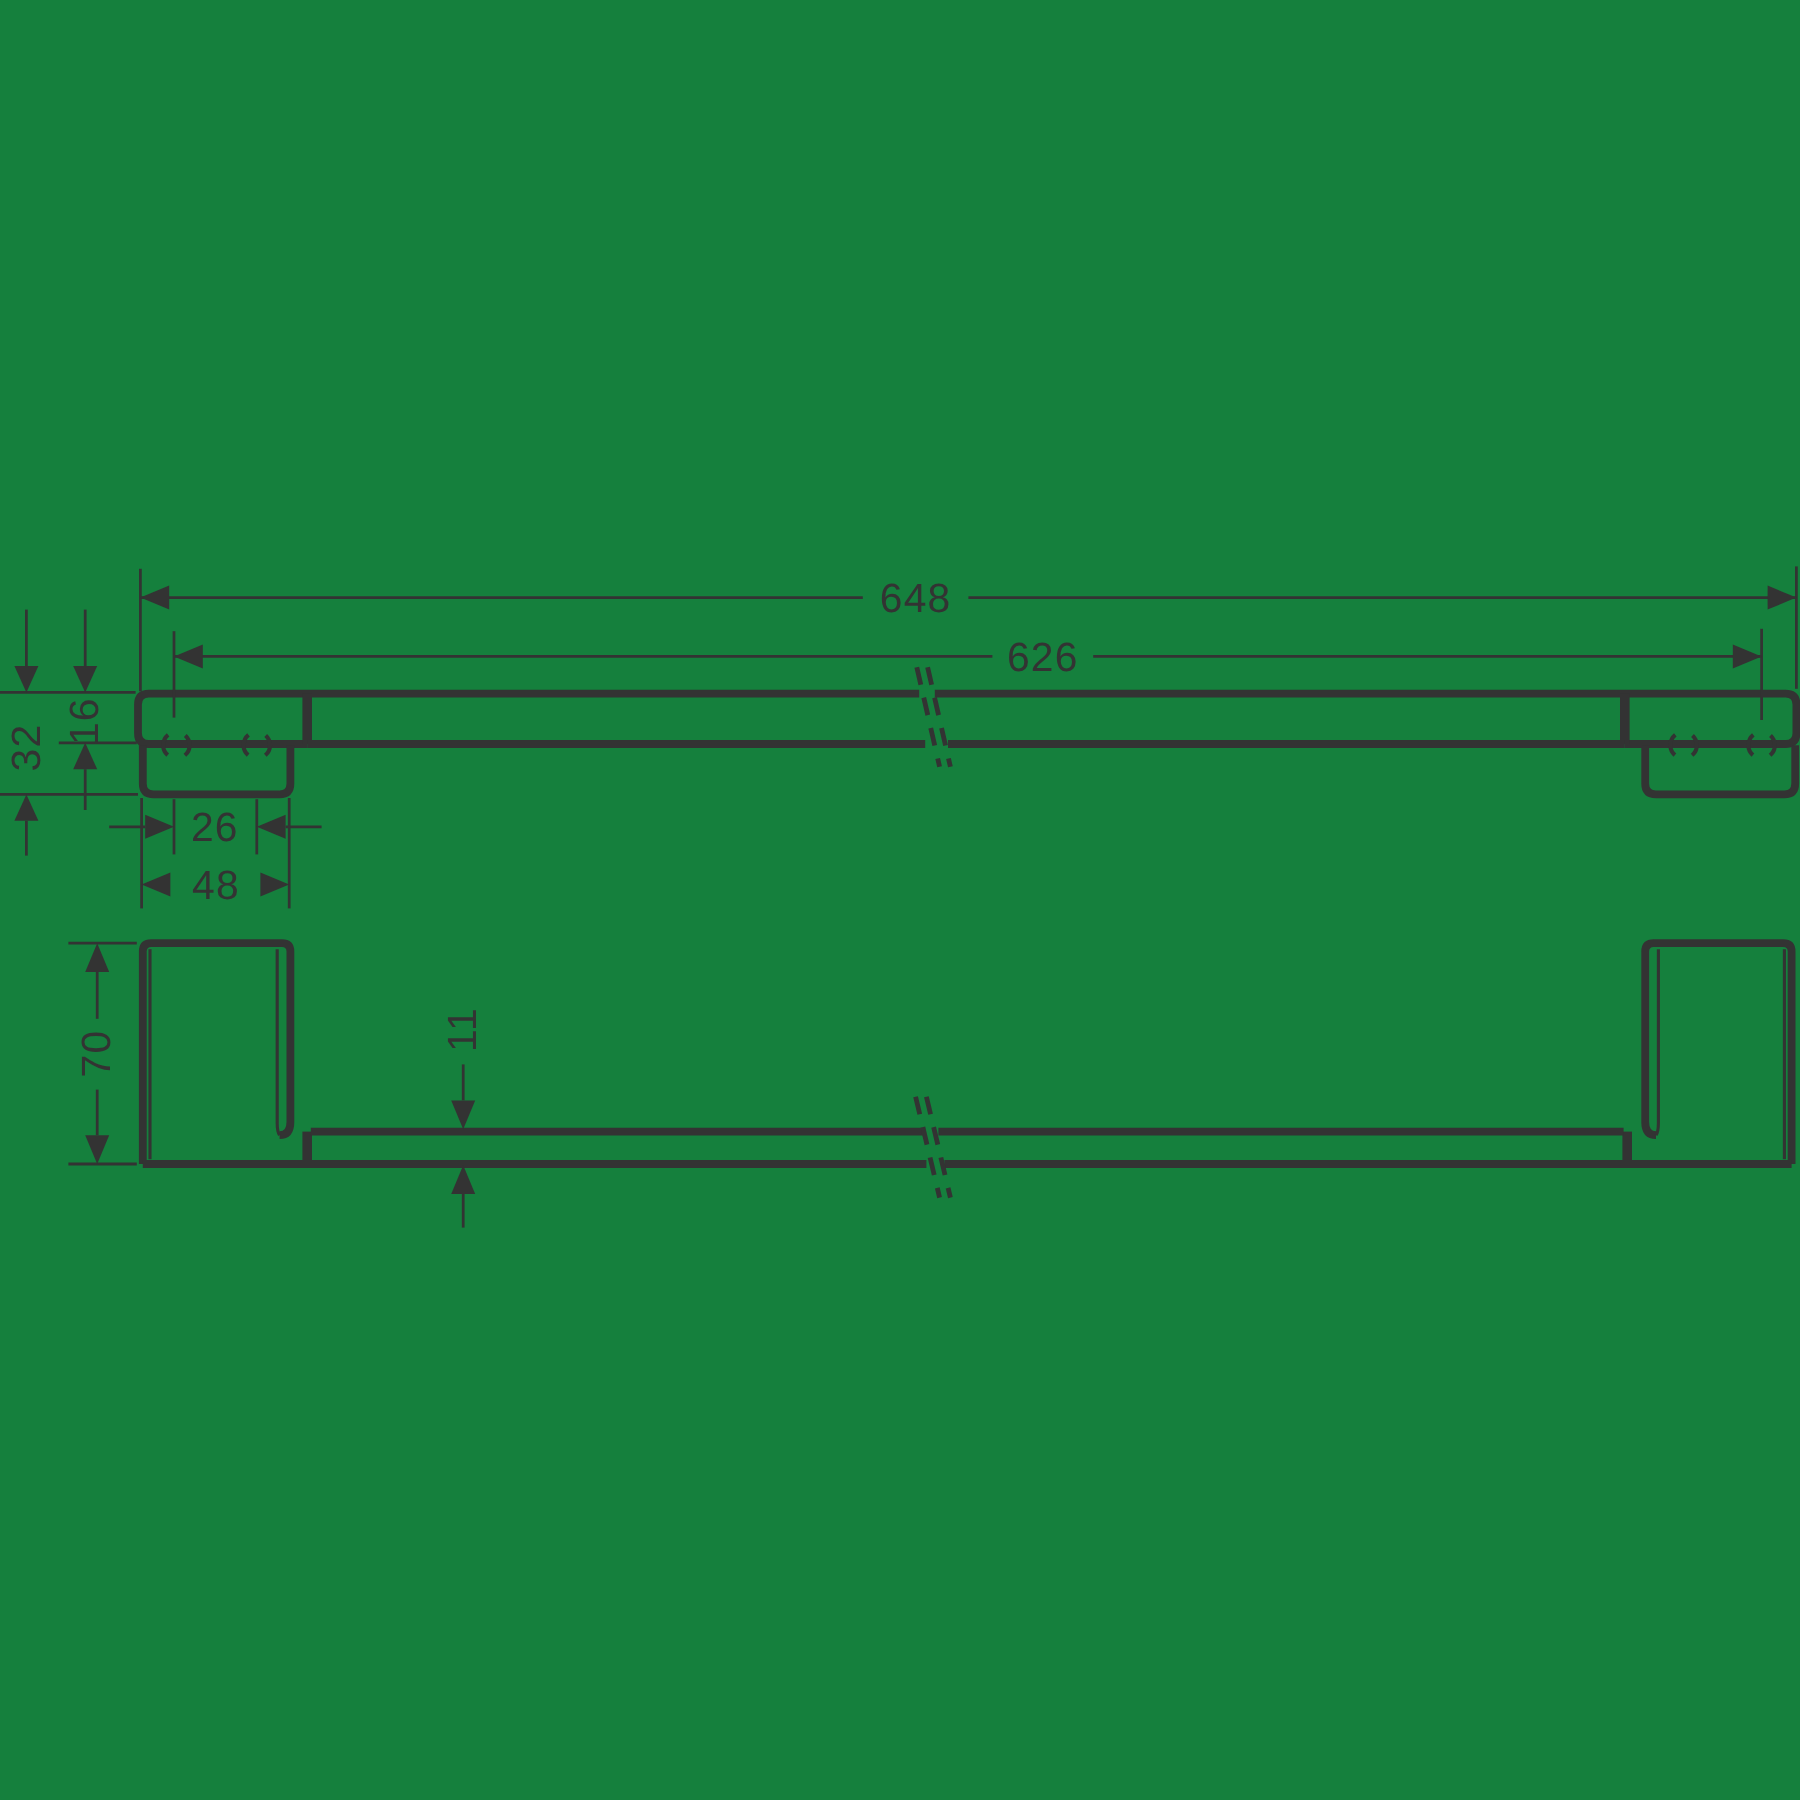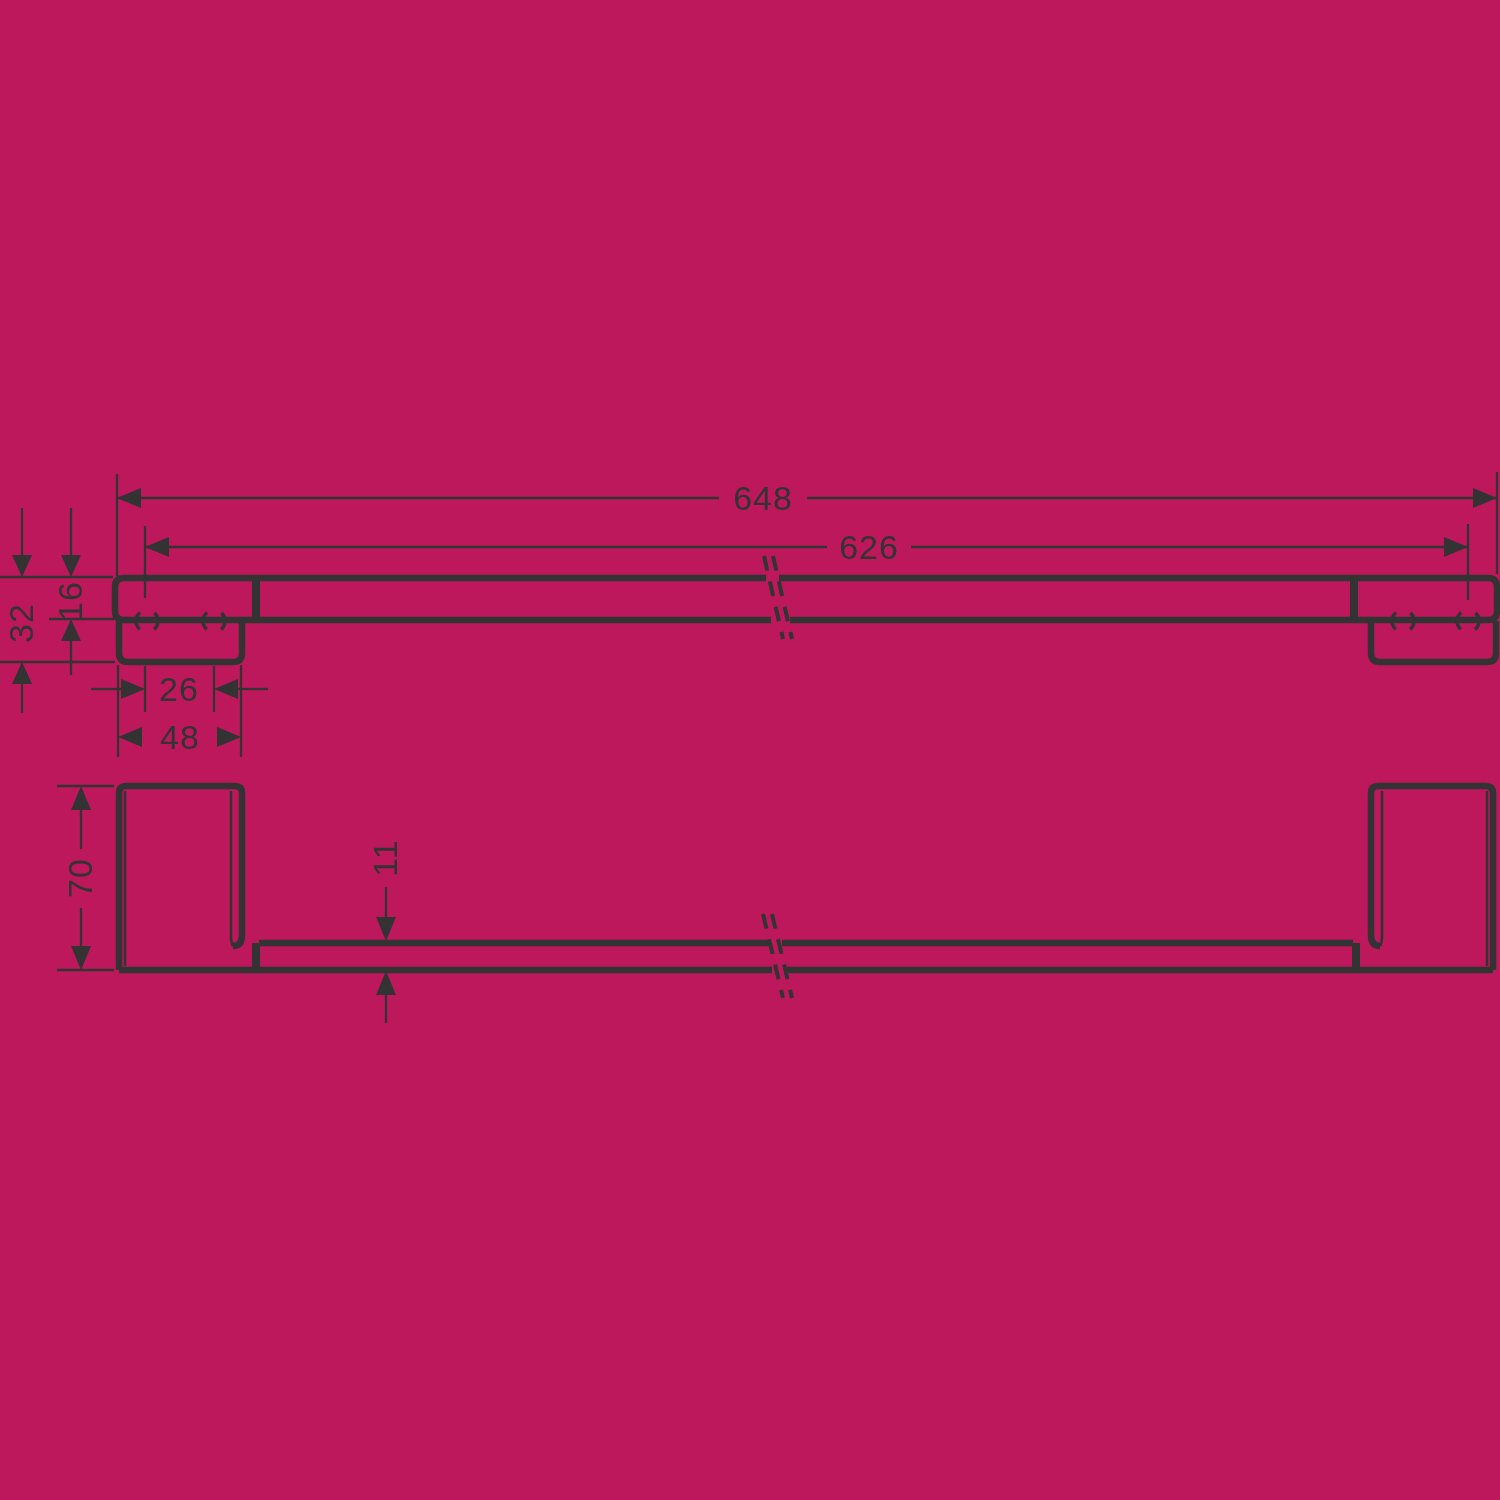--- a/index.html
+++ b/index.html
@@ -1,20 +1,20 @@
 <!DOCTYPE html>
 <html><head>
 <meta charset="utf-8">
 <style>
   html, body { margin: 0; padding: 0; background: #ffffff; }
   .stage {
     position: relative;
     width: 1500px;
     height: 1500px;
-    background: #be185d;
+    background: #15803d;
     font-family: "Liberation Sans", "DejaVu Sans", sans-serif;
   }
   svg { display: block; }
   .thick   { fill: none; stroke: #333333; stroke-width: 6.5; stroke-linecap: butt; }
   .joint   { fill: none; stroke: #333333; stroke-width: 8;   }
   .thin    { fill: none; stroke: #333333; stroke-width: 2.3; }
   .inner   { fill: none; stroke: #333333; stroke-width: 2.6; }
   .breakln { fill: none; stroke: #333333; stroke-width: 4; stroke-dasharray: 15 11; }
   .hole    { fill: none; stroke: #333333; stroke-width: 3.4;
              stroke-dasharray: 19 15.55; stroke-dashoffset: 9.5; }

